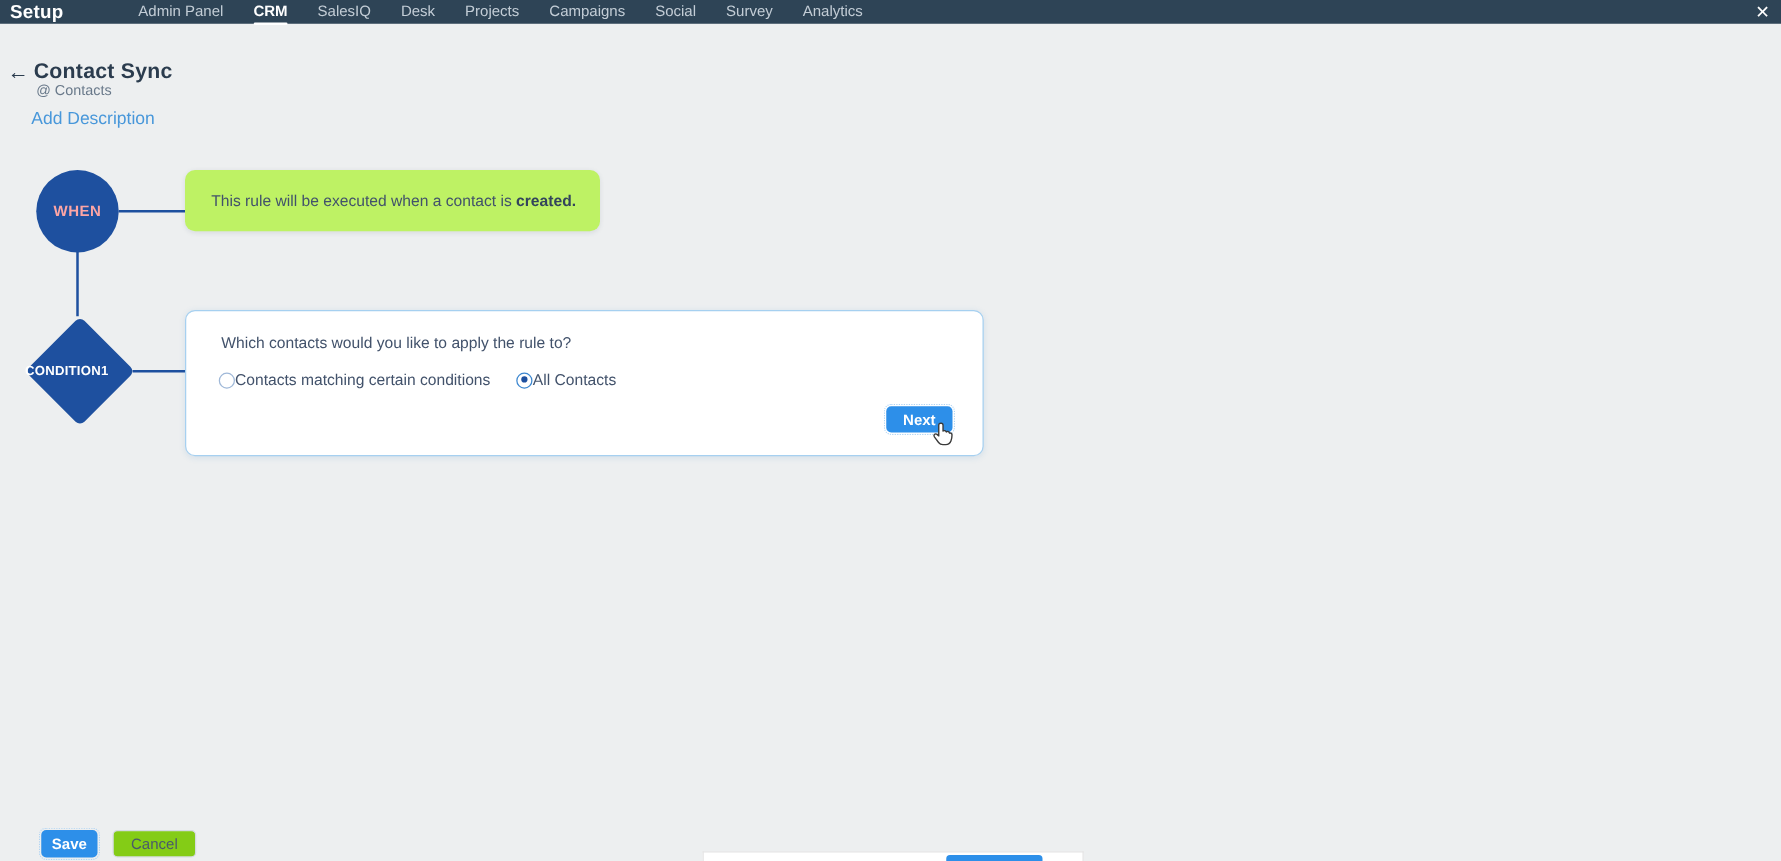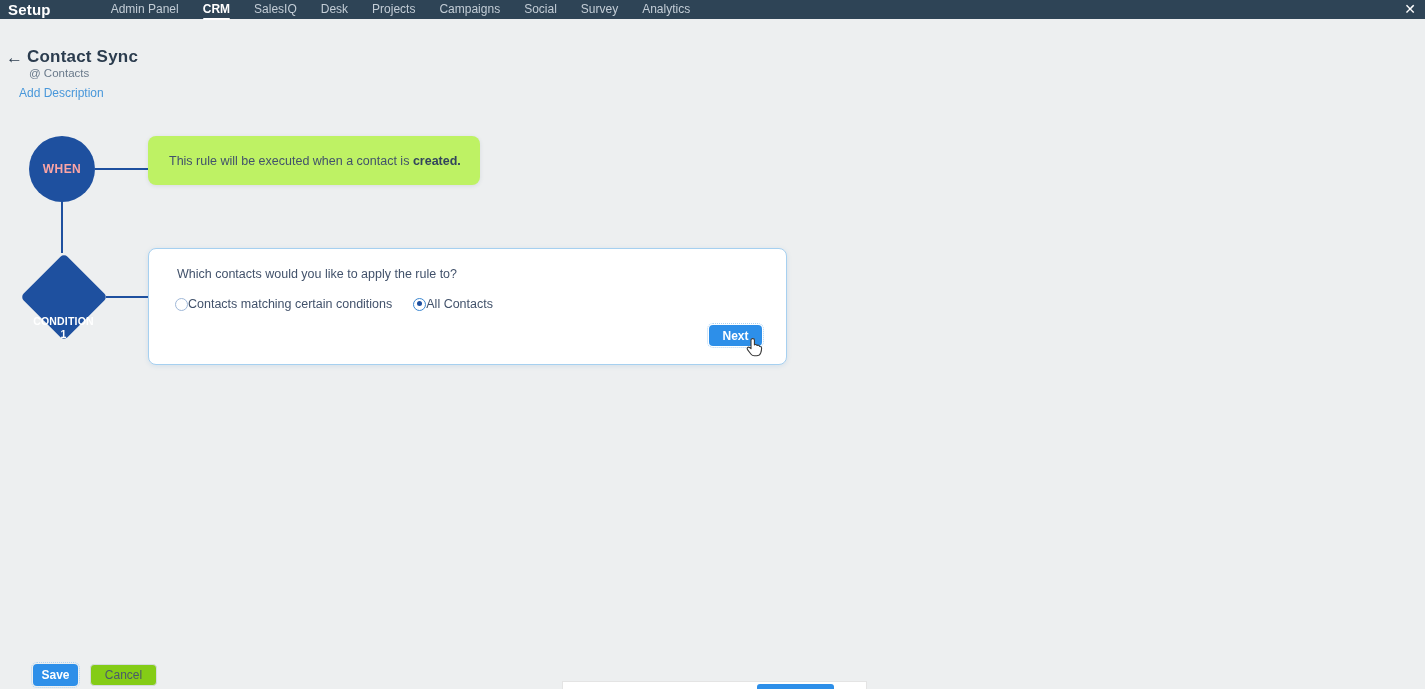--- a/index.html
+++ b/index.html
@@ -44,21 +44,21 @@
     color: #2b3c4e; cursor: pointer;
   }
   .page-title {
     position: absolute; left: 27px; top: 47px; font-size: 17px;
     font-weight: bold; color: #2b3c4e; letter-spacing: 0.2px;
   }
   .page-module {
     position: absolute; left: 29px; top: 67px; font-size: 11.5px; color: #69798a;
   }
   .add-description {
-    position: absolute; left: 19px; top: 86px; font-size: 12px;
+    position: absolute; left: 25px; top: 86px; font-size: 14px;
     color: #4897da; cursor: pointer;
   }
 
   
   .when-circle {
     position: absolute; left: 29px; top: 136px; width: 66px; height: 66px;
     border-radius: 50%; background: #1e509f;
     display: flex; align-items: center; justify-content: center;
   }
   .when-circle span {
@@ -68,21 +68,21 @@
   .connector-v  { position: absolute; left: 61px; top: 201px; width: 1.5px; height: 52px; background: #1e509f; }
   .connector-h2 { position: absolute; left: 106px; top: 296px; width: 42px; height: 1.5px; background: #1e509f; }
 
   .diamond-wrap { position: absolute; left: 20px; top: 253px; width: 87px; height: 88px; }
   .diamond-shape {
     position: absolute; left: 12.5px; top: 13px; width: 62px; height: 62px;
     background: #1e509f; transform: rotate(45deg); border-radius: 5px;
   }
   .diamond-label {
     position: absolute; left: 0; top: 0; width: 100%; height: 100%;
-    display: flex; flex-direction: column; align-items: center; justify-content: flex-end;
+    display: flex; align-items: center; justify-content: flex-start;
     color: #ffffff; font-size: 10.5px; font-weight: bold; line-height: 13px;
     letter-spacing: 0.2px; text-align: center;
   }
 
   
   .when-card {
     position: absolute; left: 148px; top: 136px; width: 332px; height: 49px;
     background: #bef264; border-radius: 8px;
     box-shadow: 0 1px 4px rgba(40,60,90,0.10);
     display: flex; align-items: center; padding-left: 21px;

